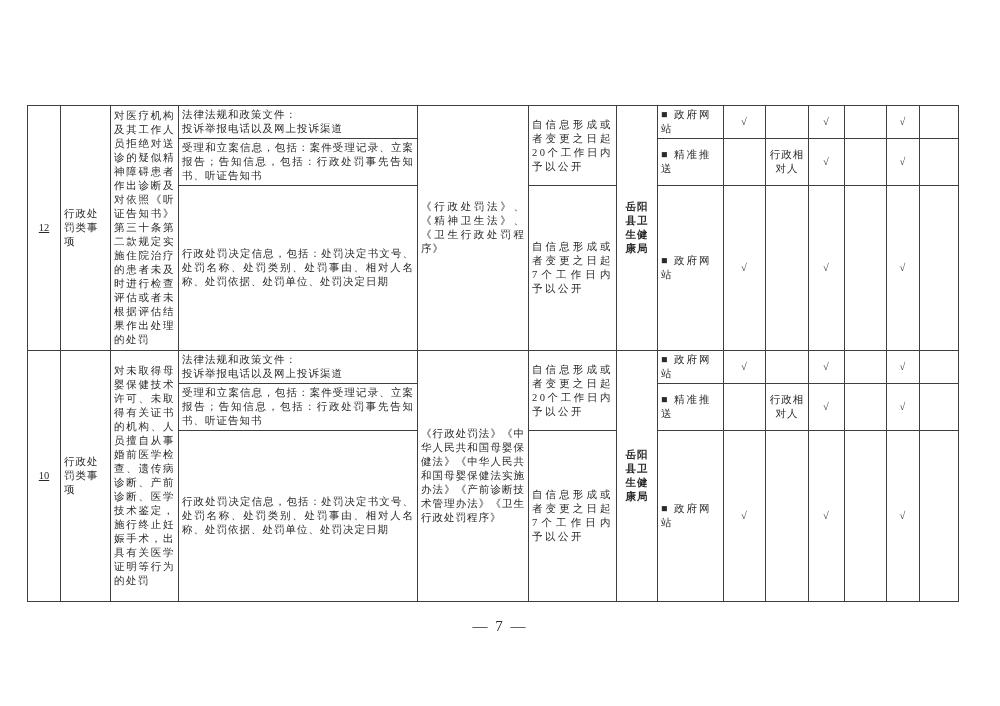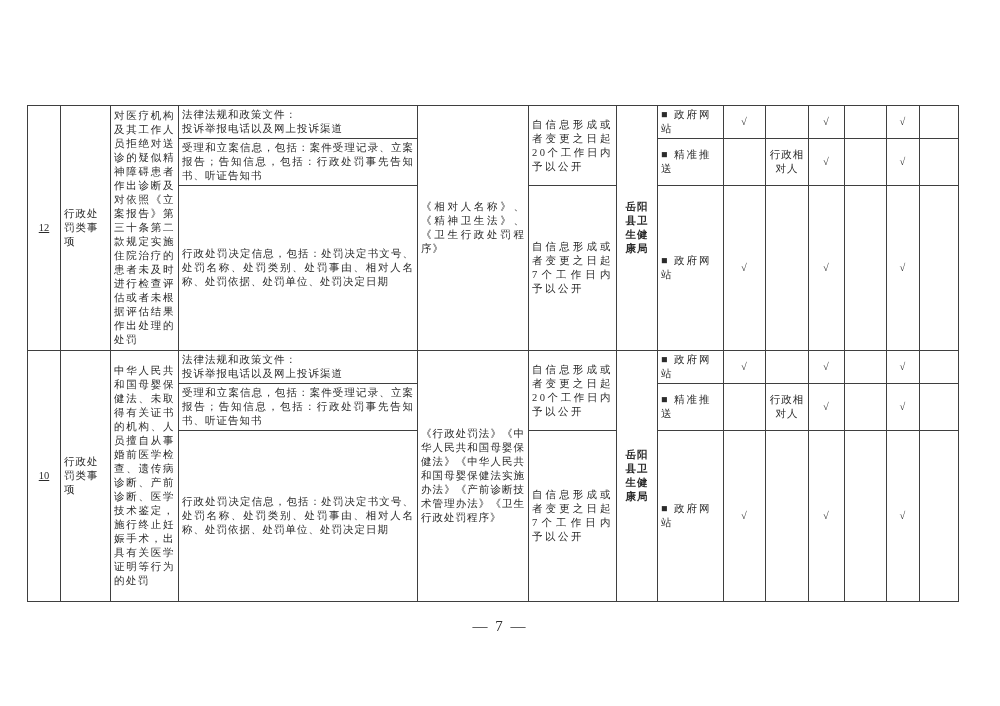--- a/index.html
+++ b/index.html
@@ -129,24 +129,24 @@
       <col style="width:36px">
       <col style="width:42px">
       <col style="width:33px">
       <col style="width:39px">
     </colgroup>
     <tbody>
 
       <tr class="h1a">
         <td class="c-num" rowspan="3">12</td>
         <td class="c-cat" rowspan="3">行政处罚类事项</td>
-        <td class="c-desc" rowspan="3">对医疗机构及其工作人员拒绝对送诊的疑似精神障碍患者作出诊断及对依照《立案报告》第三十条第二款规定实施住院治疗的患者未及时进行检查评估或者未根据评估结果作出处理的处罚</td>
+        <td class="c-desc" rowspan="3">对医疗机构及其工作人员拒绝对送诊的疑似精神障碍患者作出诊断及对依照《听证告知书》第三十条第二款规定实施住院治疗的患者未及时进行检查评估或者未根据评估结果作出处理的处罚</td>
         <td class="c-info va-top">法律法规和政策文件：
 投诉举报电话以及网上投诉渠道</td>
-        <td class="c-basis" rowspan="3">《相对人名称》、《精神卫生法》、《卫生行政处罚程序》</td>
+        <td class="c-basis" rowspan="3">《行政处罚法》、《精神卫生法》、《卫生行政处罚程序》</td>
         <td class="c-timing" rowspan="2">自信息形成或者变更之日起20个工作日内予以公开</td>
         <td class="c-agency" rowspan="3">岳阳县卫生健康局</td>
         <td class="c-channel">■ 政府网站</td>
         <td class="c-chk">√</td>
         <td class="c-chk"></td>
         <td class="c-chk">√</td>
         <td class="c-chk"></td>
         <td class="c-chk">√</td>
         <td class="c-chk"></td>
       </tr>
@@ -170,21 +170,21 @@
         <td class="c-chk"></td>
         <td class="c-chk">√</td>
         <td class="c-chk"></td>
         <td class="c-chk">√</td>
         <td class="c-chk"></td>
       </tr>
 
       <tr class="h1b">
         <td class="c-num" rowspan="3">10</td>
         <td class="c-cat" rowspan="3">行政处罚类事项</td>
-        <td class="c-desc" rowspan="3">中华人民共和国母婴保健法、未取得有关证书的机构、人员擅自从事婚前医学检查、遗传病诊断、产前诊断、医学技术鉴定，施行终止妊娠手术，出具有关医学证明等行为的处罚</td>
+        <td class="c-desc" rowspan="3">对未取得母婴保健技术许可、未取得有关证书的机构、人员擅自从事婚前医学检查、遗传病诊断、产前诊断、医学技术鉴定，施行终止妊娠手术，出具有关医学证明等行为的处罚</td>
         <td class="c-info va-top">法律法规和政策文件：
 投诉举报电话以及网上投诉渠道</td>
         <td class="c-basis" rowspan="3">《行政处罚法》《中华人民共和国母婴保健法》《中华人民共和国母婴保健法实施办法》《产前诊断技术管理办法》《卫生行政处罚程序》</td>
         <td class="c-timing" rowspan="2">自信息形成或者变更之日起20个工作日内予以公开</td>
         <td class="c-agency" rowspan="3">岳阳县卫生健康局</td>
         <td class="c-channel">■ 政府网站</td>
         <td class="c-chk">√</td>
         <td class="c-chk"></td>
         <td class="c-chk">√</td>
         <td class="c-chk"></td>

